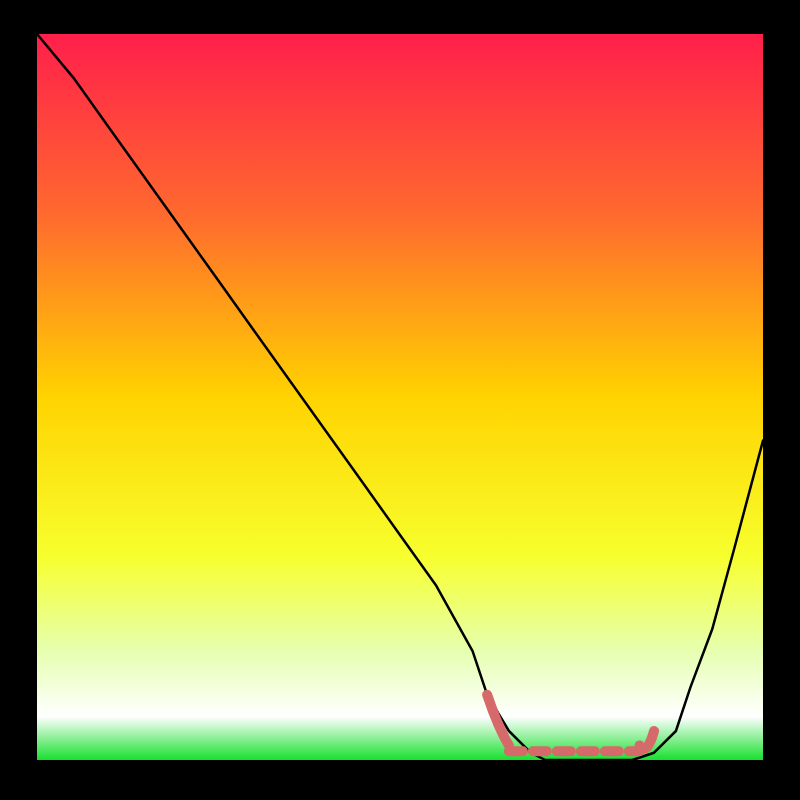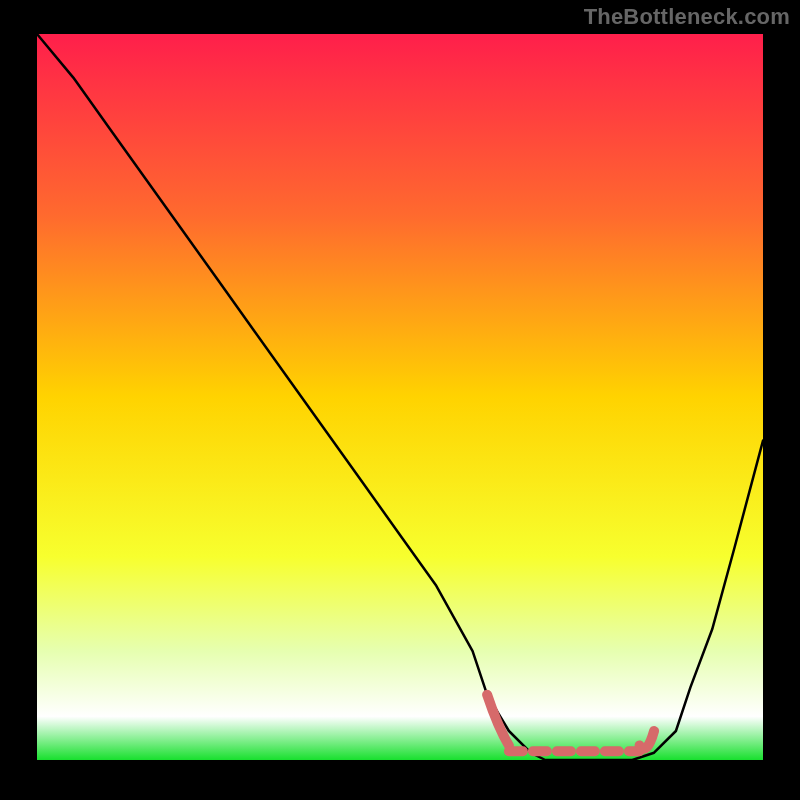--- a/index.html
+++ b/index.html
@@ -27,21 +27,20 @@
     z-index: 10;
   }
   svg {
     display: block;
   }
 </style>
 </head>
 <body>
 
 <div class="chart-wrap">
-  <div class="watermark">TheBottleneck.com</div>
   <svg id="chart-svg" width="800" height="800" viewBox="0 0 800 800">
       <defs>
         <linearGradient id="bg-grad" x1="0" y1="0" x2="0" y2="1">
           <stop offset="0%" stop-color="#ff1f4b"></stop>
           <stop offset="25%" stop-color="#ff6a2e"></stop>
           <stop offset="50%" stop-color="#ffd300"></stop>
           <stop offset="72%" stop-color="#f7ff2e"></stop>
           <stop offset="85%" stop-color="#e6ffb0"></stop>
           <stop offset="94%" stop-color="#ffffff"></stop>
           <stop offset="100%" stop-color="#18e02e"></stop>

